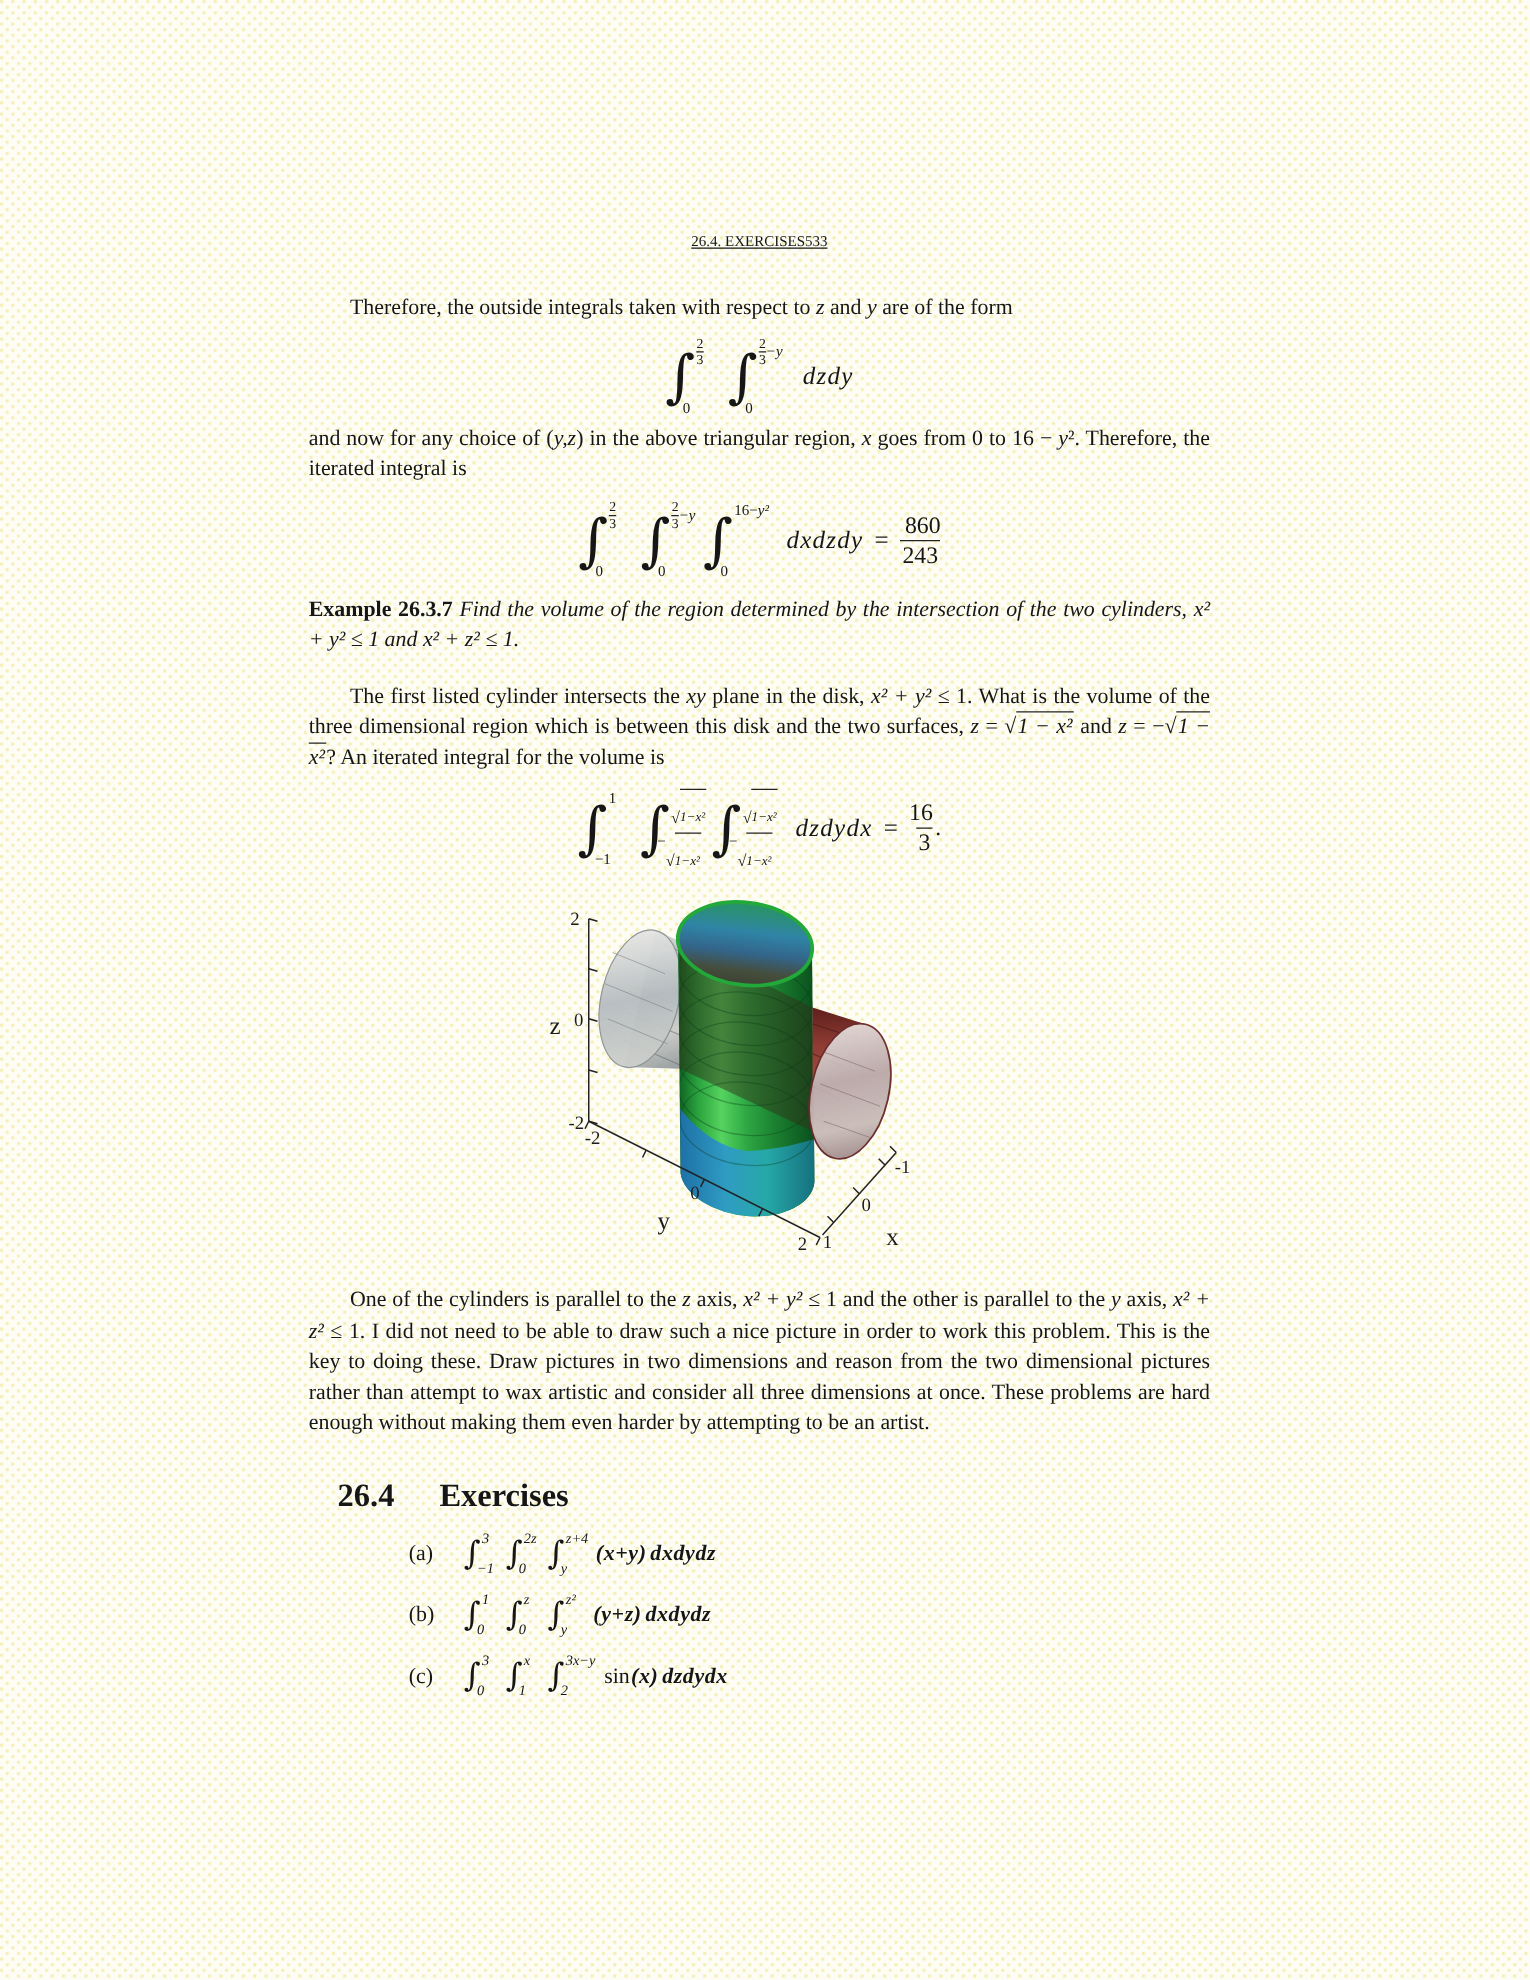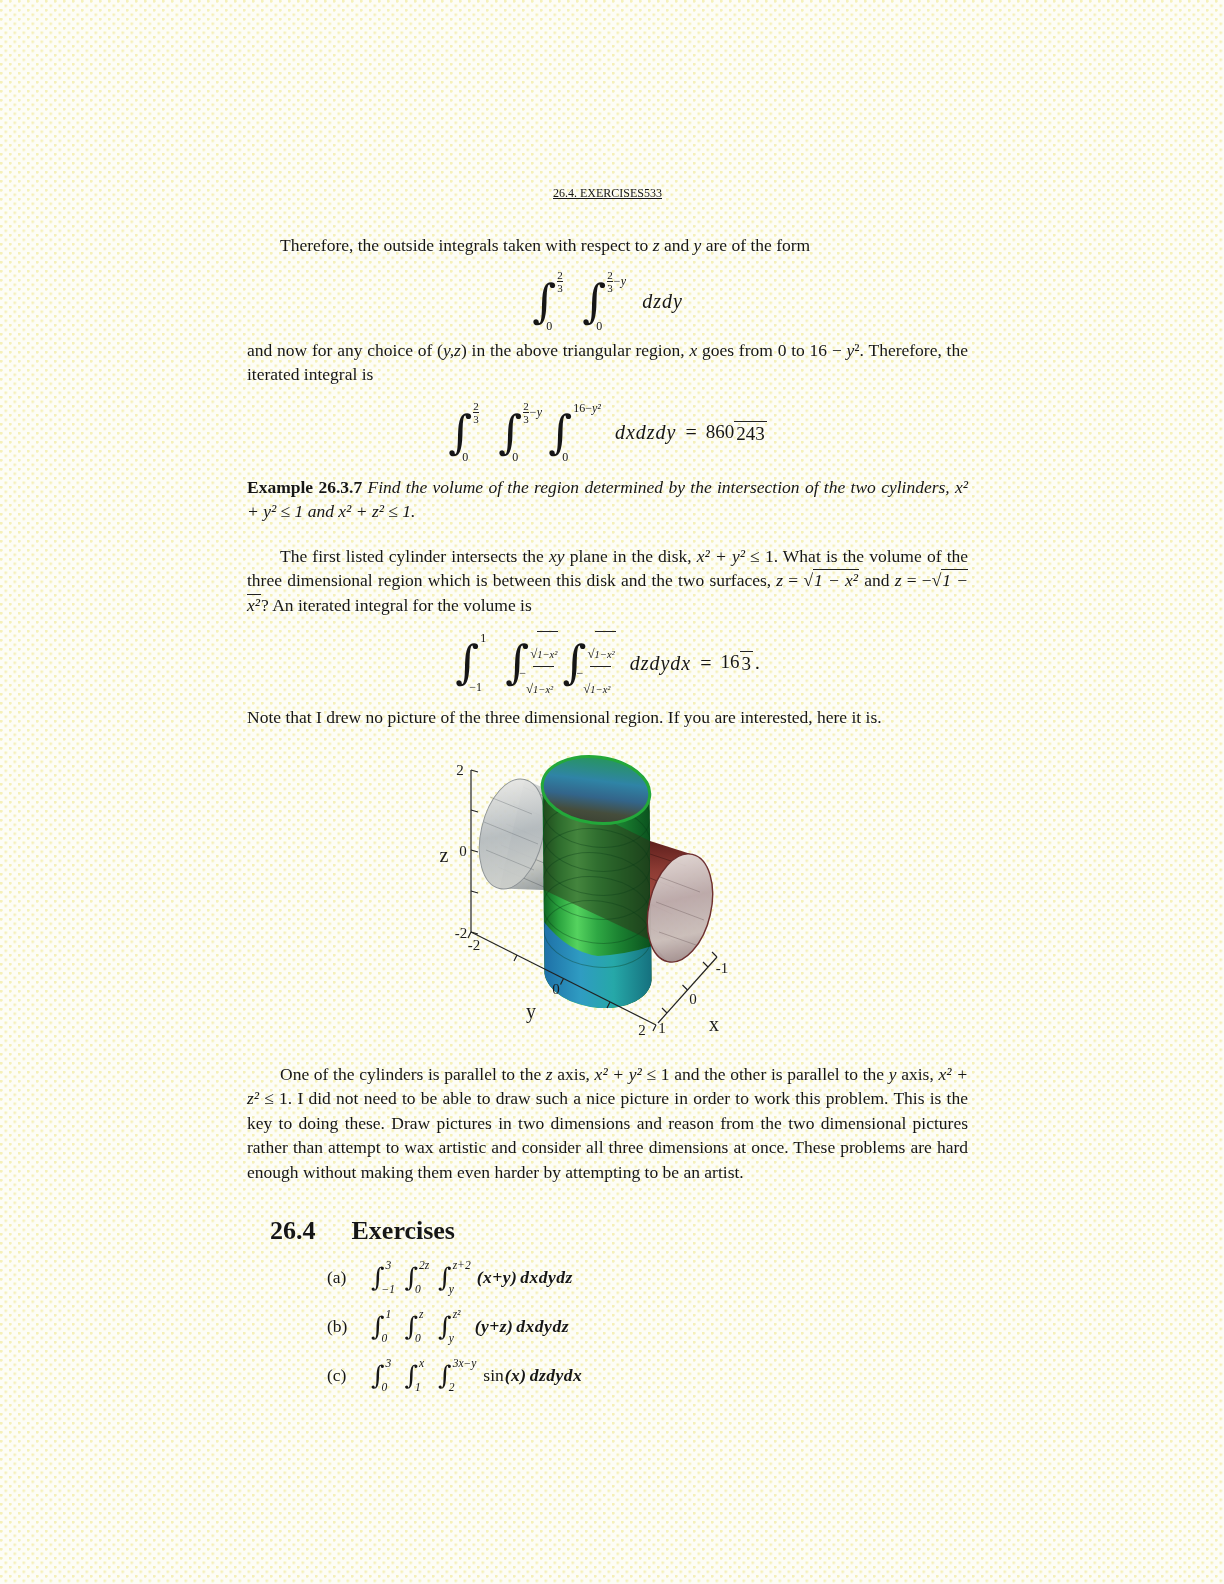--- a/index.html
+++ b/index.html
@@ -31,21 +31,21 @@
   .ulim{display:inline-flex;align-items:center;margin-left:1px;white-space:nowrap;}
   .llim{display:inline-flex;margin-left:-10px;white-space:nowrap;}
   .fr{display:inline-flex;flex-direction:column;align-items:center;line-height:1;font-size:11px;}
   .fr .den{border-top:1px solid #222;padding-top:1px;}
   .mi{font-style:italic;}
   .sq{display:inline-flex;align-items:flex-end;}
   .sq .rs{font-size:13px;line-height:1;}
   .sq .rd{border-top:1.1px solid #222;font-style:italic;font-size:10.5px;padding:17px 1px 0 0;}
   .mbody{font-style:italic;font-size:20px;letter-spacing:1px;margin-left:10px;}
   .meq{font-size:20px;margin-left:9px;}
-  .resfr{display:inline-flex;flex-direction:row;align-items:flex-start;font-size:19px;line-height:1.15;margin-left:9px;}
+  .resfr{display:inline-flex;flex-direction:column;align-items:flex-end;font-size:19px;line-height:1.15;margin-left:9px;}
   .resfr .den{border-top:1.2px solid #222;padding:1px 2px 0;}
   .mend{font-size:19px;margin-left:2px;}
 
   
   .exline{margin:13px 0 0 80px;font-size:17.5px;display:flex;align-items:center;}
   .exlabel{width:44px;}
   .exmath{display:inline-flex;align-items:center;}
   .iint{display:inline-flex;align-items:center;margin-right:3px;}
   .iint .is{font-size:26px;line-height:1;font-style:italic;font-family:"DejaVu Serif","Liberation Serif",serif;}
   .ilims{display:inline-flex;flex-direction:column;justify-content:space-between;height:36px;font-size:11.5px;font-style:italic;margin-left:1px;min-width:16px;}
@@ -198,21 +198,20 @@
     </span>
     <span class="mbody">dzdydx</span>
     <span class="meq">=</span>
     <span class="resfr">
         <span>16</span>
         <span class="den">3</span>
       </span>
     <span class="mend">.</span>
   </div>
 
-  <p class="para" style="margin-top:10px"><span class="seg-r">Note that I drew no picture of the three dimensional region. If you are interested, here it is.</span></p>
 
   <div class="figure">
     <svg width="460" height="308" viewBox="0 0 460 308">
       <defs>
         <linearGradient id="gGreen" gradientUnits="userSpaceOnUse" x1="114" y1="0" x2="224" y2="0">
           <stop offset="0" stop-color="#0d5e1f"></stop>
             <stop offset=".15" stop-color="#2aa33e"></stop>
           <stop offset=".32" stop-color="#55d35f"></stop>
             <stop offset=".5" stop-color="#2fa844"></stop>
           <stop offset=".7" stop-color="#1b8231"></stop>
@@ -365,21 +364,21 @@
       <span class="iint">
           <span class="is">∫</span>
           <span class="ilims">
             <span class="u">2z</span>
             <span class="l">0</span>
           </span>
         </span>
       <span class="iint">
           <span class="is">∫</span>
           <span class="ilims">
-            <span class="u">z+2</span>
+            <span class="u">z+4</span>
             <span class="l">y</span>
           </span>
         </span>
       <span class="exvar">(x+y)</span>
       <span class="exvar">dxdydz</span>
     </span>
   </div>
 
   <div class="exline">
     <span class="exlabel">(b)</span>

